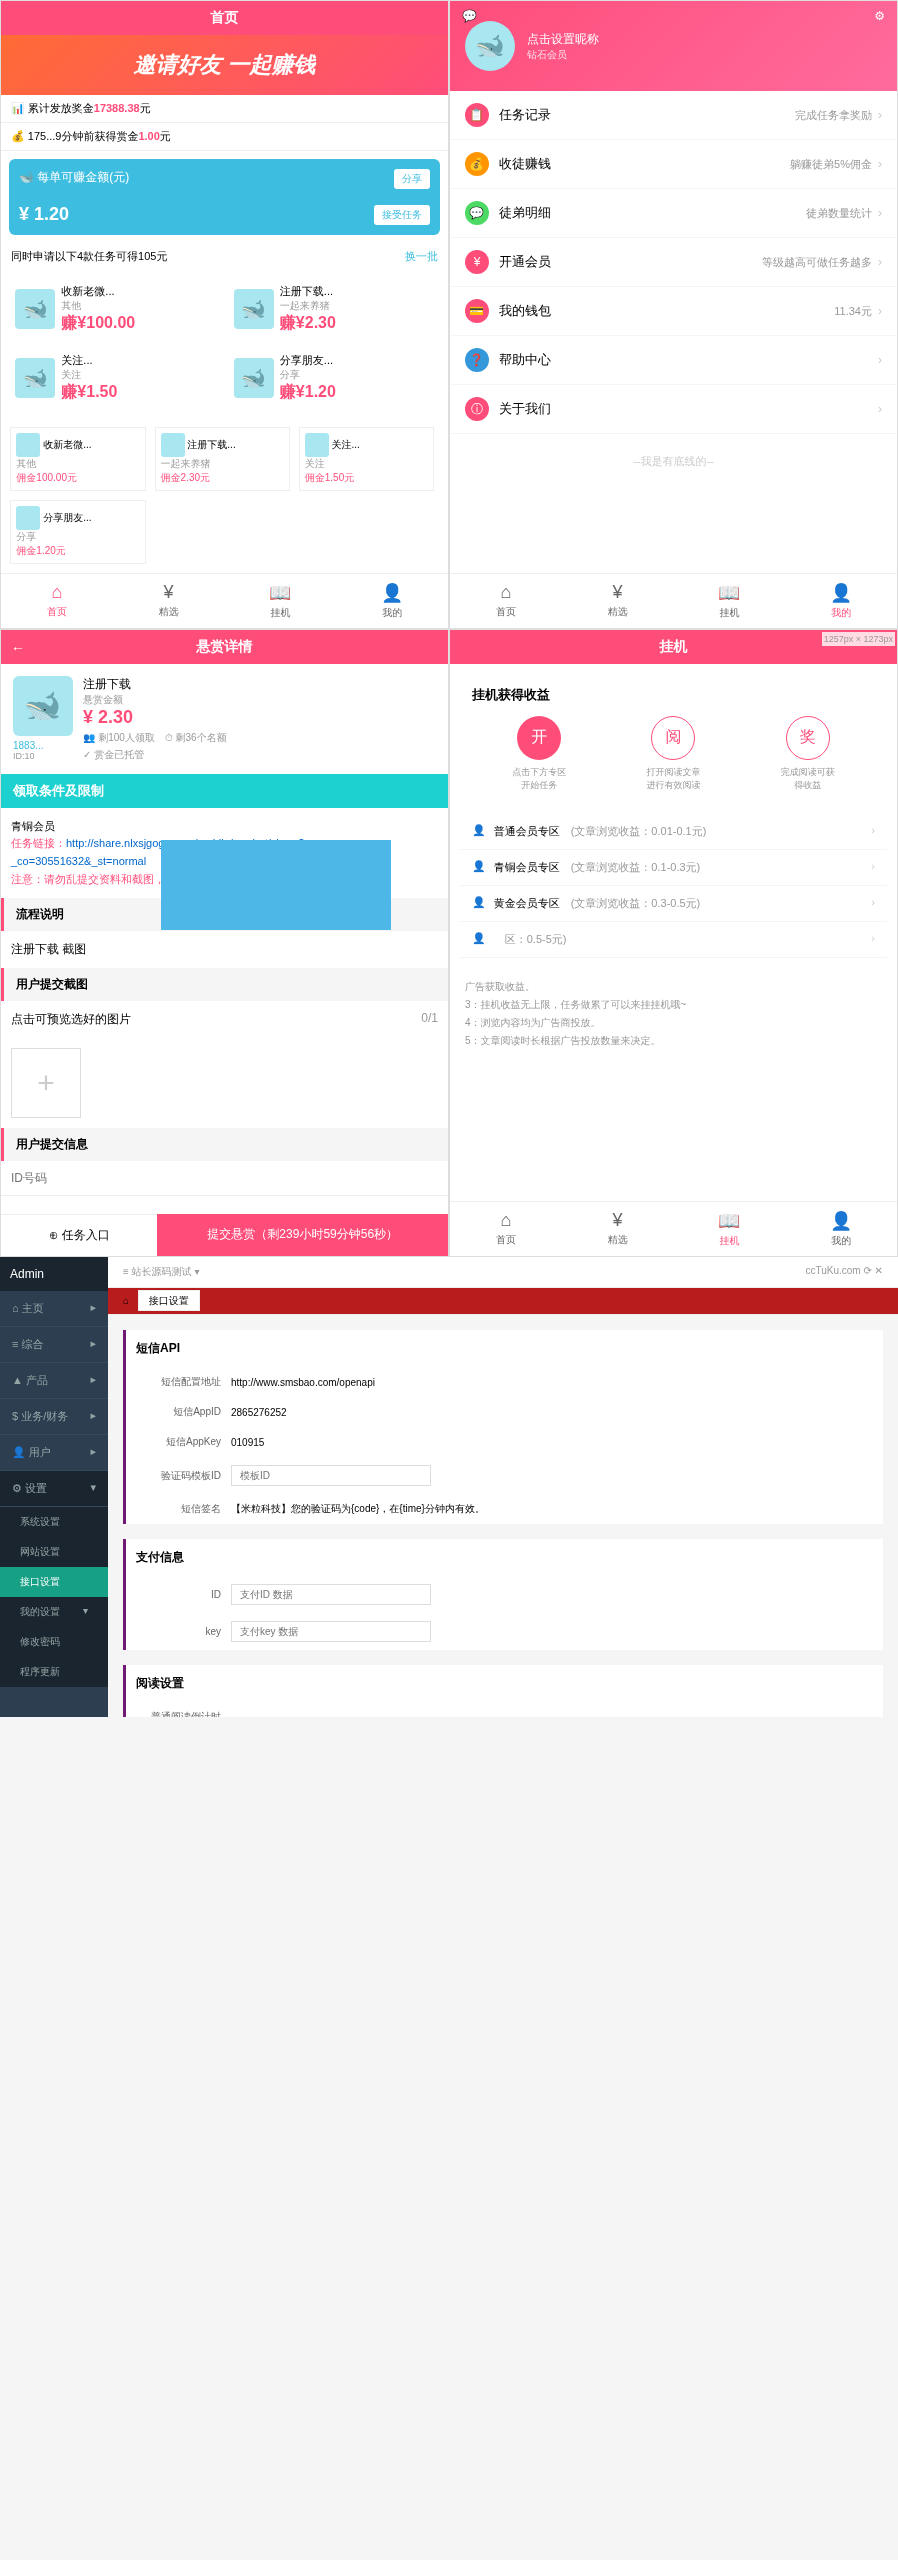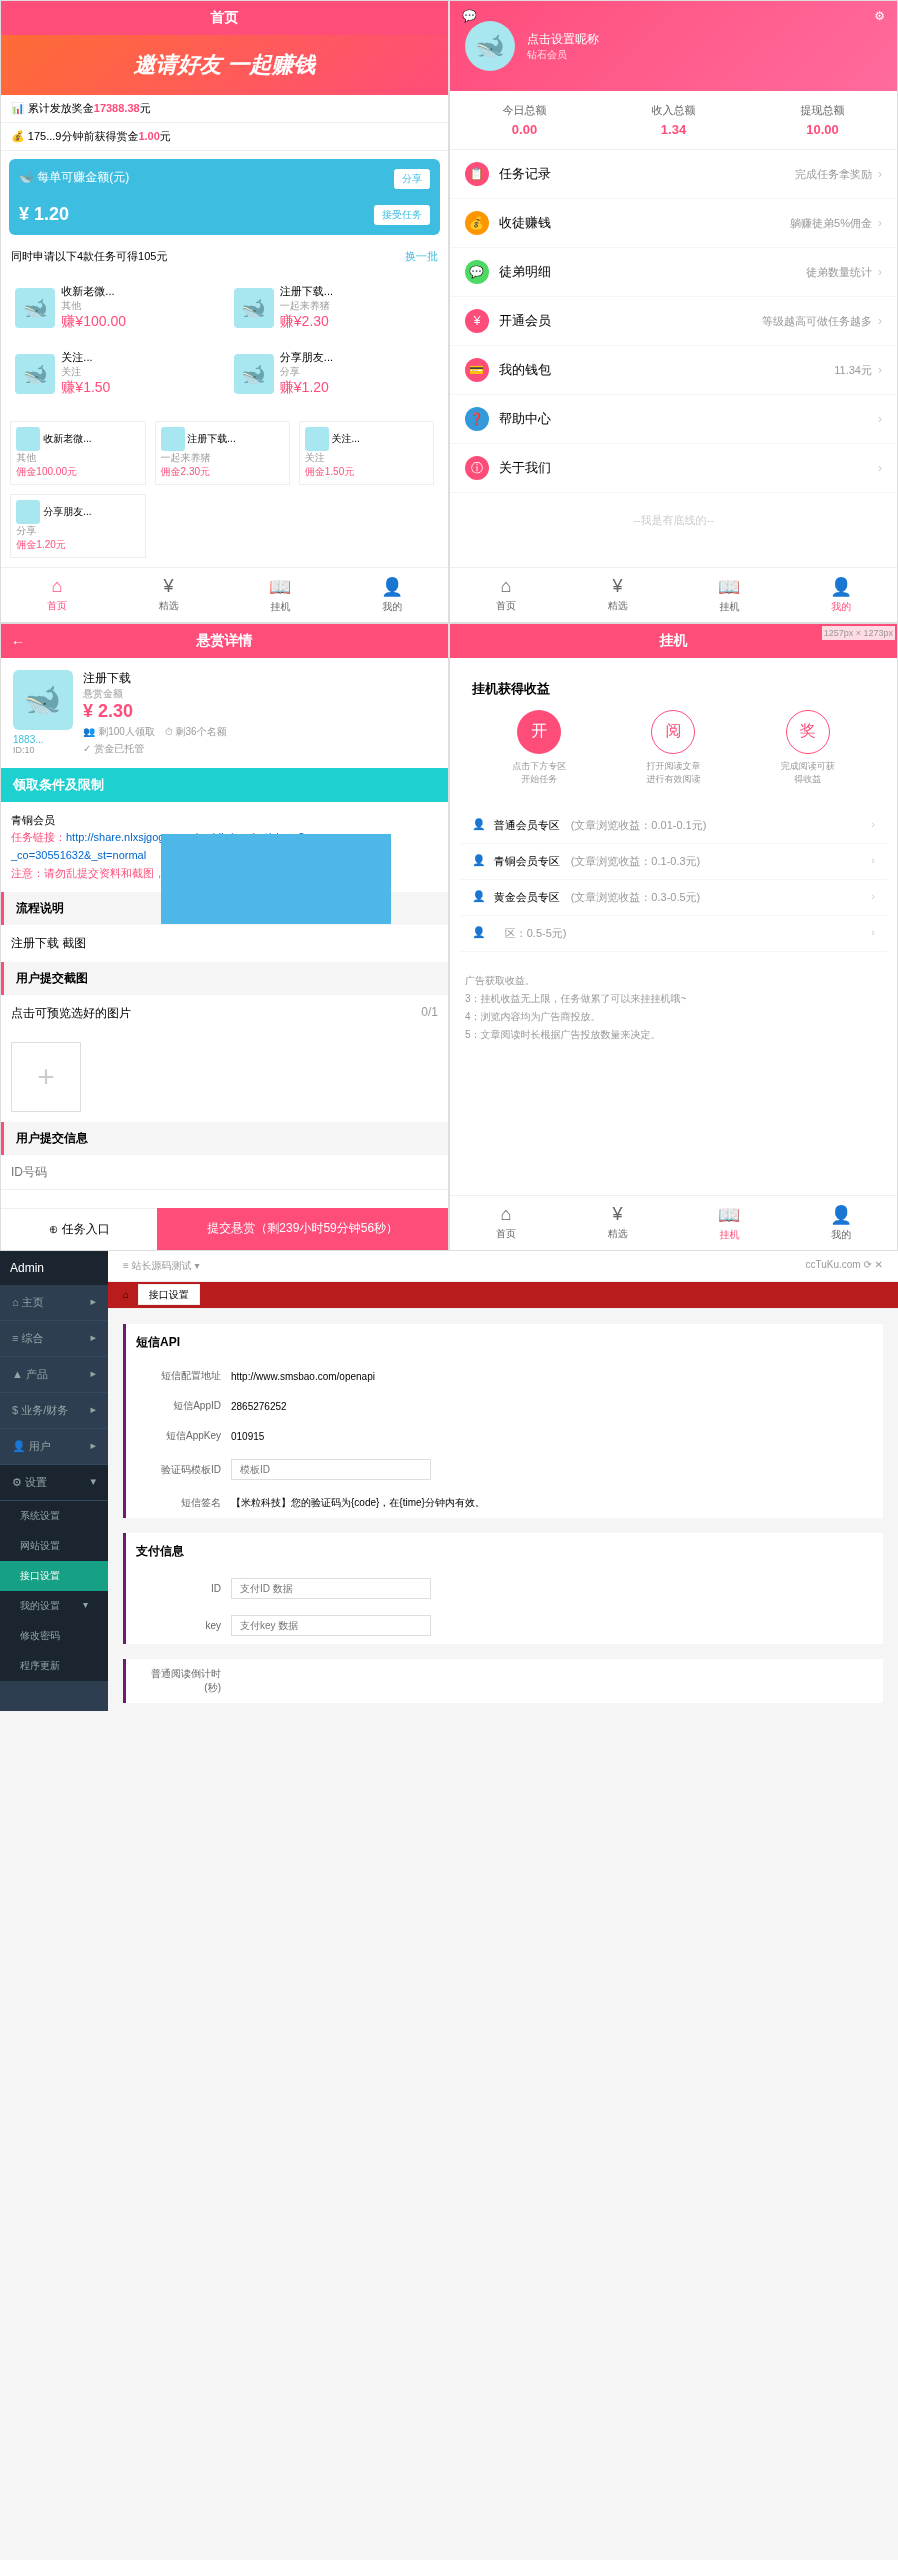--- a/index.html
+++ b/index.html
@@ -11,21 +11,21 @@
 .banner{background:linear-gradient(135deg,#ff6b35,#ff4d7a);color:#fff;padding:15px;font-size:22px;font-weight:bold;font-style:italic;text-align:center}
 .stat-line{padding:6px 10px;border-bottom:1px solid #eee;font-size:11px}
 .stat-line .red{color:#ff4d7a;font-weight:bold}
 .task-card{background:#3dbde0;color:#fff;margin:8px;padding:10px;border-radius:6px}
 .task-card .amt{font-size:18px;font-weight:bold}
 .btn-sm{background:#fff;color:#3dbde0;padding:3px 8px;border-radius:3px;font-size:10px;display:inline-block}
 .task-grid{display:flex;flex-wrap:wrap;padding:5px}
 .task-item{width:48%;margin:1%;display:flex;align-items:center;padding:5px;background:#fff}
 .task-item .ico{width:40px;height:40px;background:#a8e6f0;border-radius:4px;margin-right:6px;display:flex;align-items:center;justify-content:center}
 .task-item .ico::before{content:"🐋";font-size:20px}
-.task-item .red{color:#ff4d7a;font-weight:normal;font-size:14px}
+.task-item .red{color:#ff4d7a;font-weight:bold;font-size:16px}
 .task-item .sub{color:#999;font-size:10px}
 .sm-grid{display:flex;flex-wrap:wrap;padding:5px}
 .sm-item{width:31%;margin:1%;border:1px solid #eee;padding:5px;font-size:10px}
 .sm-item .ico{width:24px;height:24px;background:#a8e6f0;border-radius:3px;display:inline-block;vertical-align:middle}
 .sm-item .red{color:#ff4d7a}
 .bottomline{text-align:center;color:#ccc;padding:20px;font-size:11px}
 .tabbar{display:flex;position:absolute;bottom:0;left:0;right:0;background:#fff;border-top:1px solid #eee}
 .tab{flex:1;text-align:center;padding:8px 0;font-size:10px;color:#666}
 .tab.active{color:#ff4d7a}
 .tab-icon{display:block;font-size:18px;margin-bottom:2px}
@@ -170,34 +170,20 @@
 <div class="panel">
   <div class="prof-hdr">
     <span class="hdr-icon" style="top:8px;left:12px">💬</span>
     <span class="hdr-icon" style="top:8px;right:12px">⚙</span>
     <div class="avatar">🐋</div>
     <div>
       <div>点击设置昵称</div>
       <div style="font-size:10px;opacity:0.8">钻石会员</div>
     </div>
   </div>
-  <div class="stats3" id="stats3">
-        <div class="stat3">
-          <div class="lbl">今日总额</div>
-          <div class="val">0.00</div>
-        </div>
-        <div class="stat3">
-          <div class="lbl">收入总额</div>
-          <div class="val">1.34</div>
-        </div>
-        <div class="stat3">
-          <div class="lbl">提现总额</div>
-          <div class="val">10.00</div>
-        </div>
-      </div>
   <div class="menu-list" id="menu-list">
         <div class="menu-item">
           <div class="mi-icon" style="background:#ff4d7a">📋</div>
           <div class="mi-label">任务记录</div>
           <div class="mi-right">完成任务拿奖励</div>
           <div class="chev">›</div>
         </div>
         <div class="menu-item">
           <div class="mi-icon" style="background:#ff9500">💰</div>
           <div class="mi-label">收徒赚钱</div>
@@ -383,20 +369,21 @@
             <div class="form-row">
               <div class="fl">ID</div>
               <div class="fv"><input placeholder="支付ID 数据" style=""></div>
             </div>
             <div class="form-row">
               <div class="fl">key</div>
               <div class="fv"><input placeholder="支付key 数据" style=""></div>
             </div>
           </div>
           <div class="form-section">
+            <div class="fs-title">阅读设置</div>
             <div class="form-row">
               <div class="fl">普通阅读倒计时(秒)</div>
             </div>
           </div>
         </div>
   </div>
 </div>
 
 </div>
 

